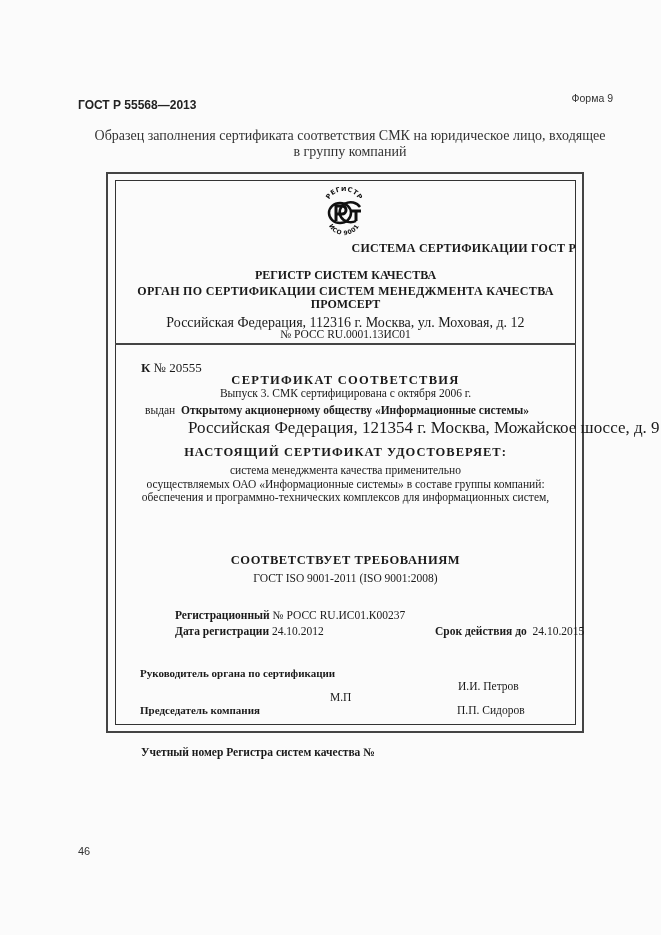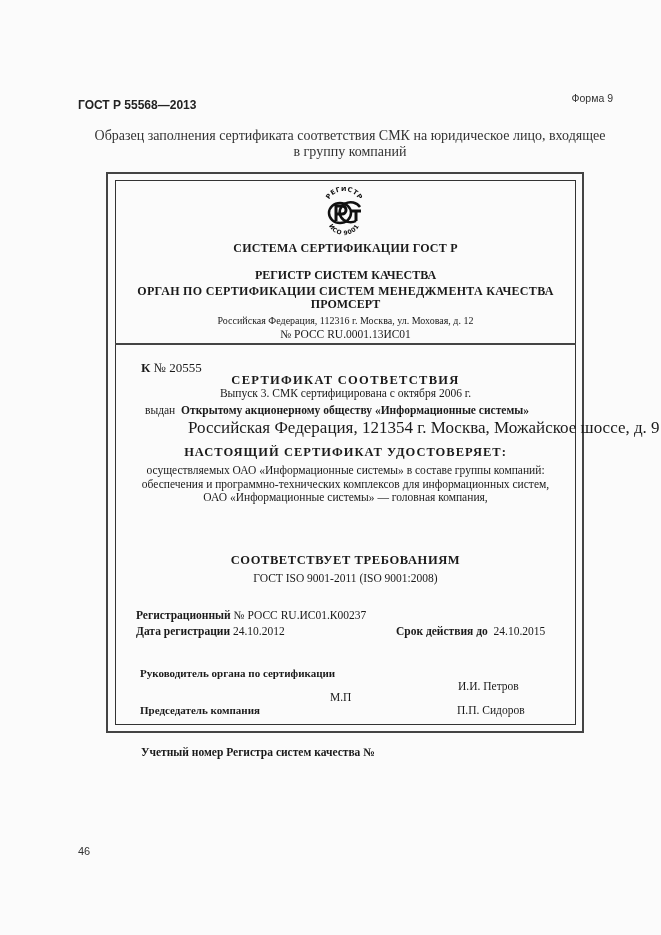--- a/index.html
+++ b/index.html
@@ -33,43 +33,43 @@
     .inner-frame {
       left: 115px; top: 180px; width: 461px; height: 545px;
       border: 1.5px solid #333; box-sizing: border-box;
     }
     .divider {
       left: 115px; top: 343px; width: 461px; height: 0;
       border-top: 2px solid #444;
     }
     .center { text-align: center; left: 115px; width: 461px; }
     .logo { left: 316px; top: 187px; width: 56px; height: 50px; }
-    .h-sys { top: 241px; font-weight: bold; font-size: 12px; letter-spacing: 0.2px; }
+    .h-sys { top: 241px; font-weight: bold; font-size: 12px; letter-spacing: 0.2px; text-align: right; }
     .h-reg { top: 268px; font-weight: bold; font-size: 12px; }
     .h-organ { top: 284px; font-weight: bold; font-size: 12px; letter-spacing: 0.3px; }
     .h-prom { top: 297px; font-weight: bold; font-size: 12px; }
-    .addr1 { top: 315px; font-size: 10px; }
+    .addr1 { top: 315px; font-size: 14px; }
     .addr2 { top: 328px; font-size: 11.5px; }
 
     .cert-no { left: 141px; top: 360px; font-size: 13px; }
     .cert-no b { font-weight: bold; }
     .cert-title { top: 373px; font-weight: bold; font-size: 12.5px; letter-spacing: 1.3px; }
     .cert-issue { top: 387px; font-size: 11.5px; }
     .issued { left: 145px; top: 404px; font-size: 11.5px; }
     .issued b { font-weight: bold; }
     .issued-addr { left: 188px; top: 418px; font-size: 17px; text-align: center; }
     .certifies { top: 445px; font-weight: bold; font-size: 12.5px; letter-spacing: 1px; }
     .scope { top: 464px; font-size: 11.5px; line-height: 13.5px; }
     .complies { top: 553px; font-weight: bold; font-size: 12.5px; letter-spacing: 0.6px; }
     .standard { top: 572px; font-size: 11.5px; }
 
     .reg-row { left: 136px; top: 609px; font-size: 11.5px; }
     .date-row { left: 136px; top: 625px; font-size: 11.5px; }
     .valid-row { left: 396px; top: 625px; font-size: 11.5px; }
-    .bold { font-weight: bold; }
+    .bold { font-weight: bold; margin-left: 39px; }
 
     .head-lbl { left: 140px; top: 667px; font-size: 11px; font-weight: bold; line-height: 13px; text-align: right; }
     .head-name { left: 458px; top: 680px; font-size: 11.5px; }
     .mp { left: 330px; top: 691px; font-size: 11.5px; }
     .chair-lbl { left: 140px; top: 704px; font-size: 11px; font-weight: bold; }
     .chair-name { left: 457px; top: 704px; font-size: 11.5px; }
 
     .account { left: 141px; top: 746px; font-size: 11.5px; font-weight: bold; }
     .page-no {
       left: 78px; top: 845px;
@@ -124,23 +124,23 @@
 <div class="abs center cert-issue">Выпуск 3. СМК сертифицирована с октября 2006 г.</div>
 
 <div class="abs issued">
   <span>выдан</span>&nbsp;
   <b>Открытому акционерному обществу «Информационные системы»</b>
 </div>
 <div class="abs issued-addr">Российская Федерация, 121354 г. Москва, Можайское шоссе, д. 9</div>
 
 <div class="abs center certifies">НАСТОЯЩИЙ СЕРТИФИКАТ УДОСТОВЕРЯЕТ:</div>
 <div class="abs center scope">
+  <div>система менеджмента качества применительно</div>
   <div>осуществляемых ОАО «Информационные системы» в составе группы компаний:</div>
   <div>обеспечения и программно-технических комплексов для информационных систем,</div>
-  <div>ОАО «Информационные системы» — головная компания,</div>
 </div>
 
 <div class="abs center complies">СООТВЕТСТВУЕТ ТРЕБОВАНИЯМ</div>
 <div class="abs center standard">ГОСТ ISO 9001-2011 (ISO 9001:2008)</div>
 
 <div class="abs reg-row">
   <span class="bold">Регистрационный</span>
   <span>№ РОСС RU.ИС01.К00237</span>
 </div>
 <div class="abs date-row">

